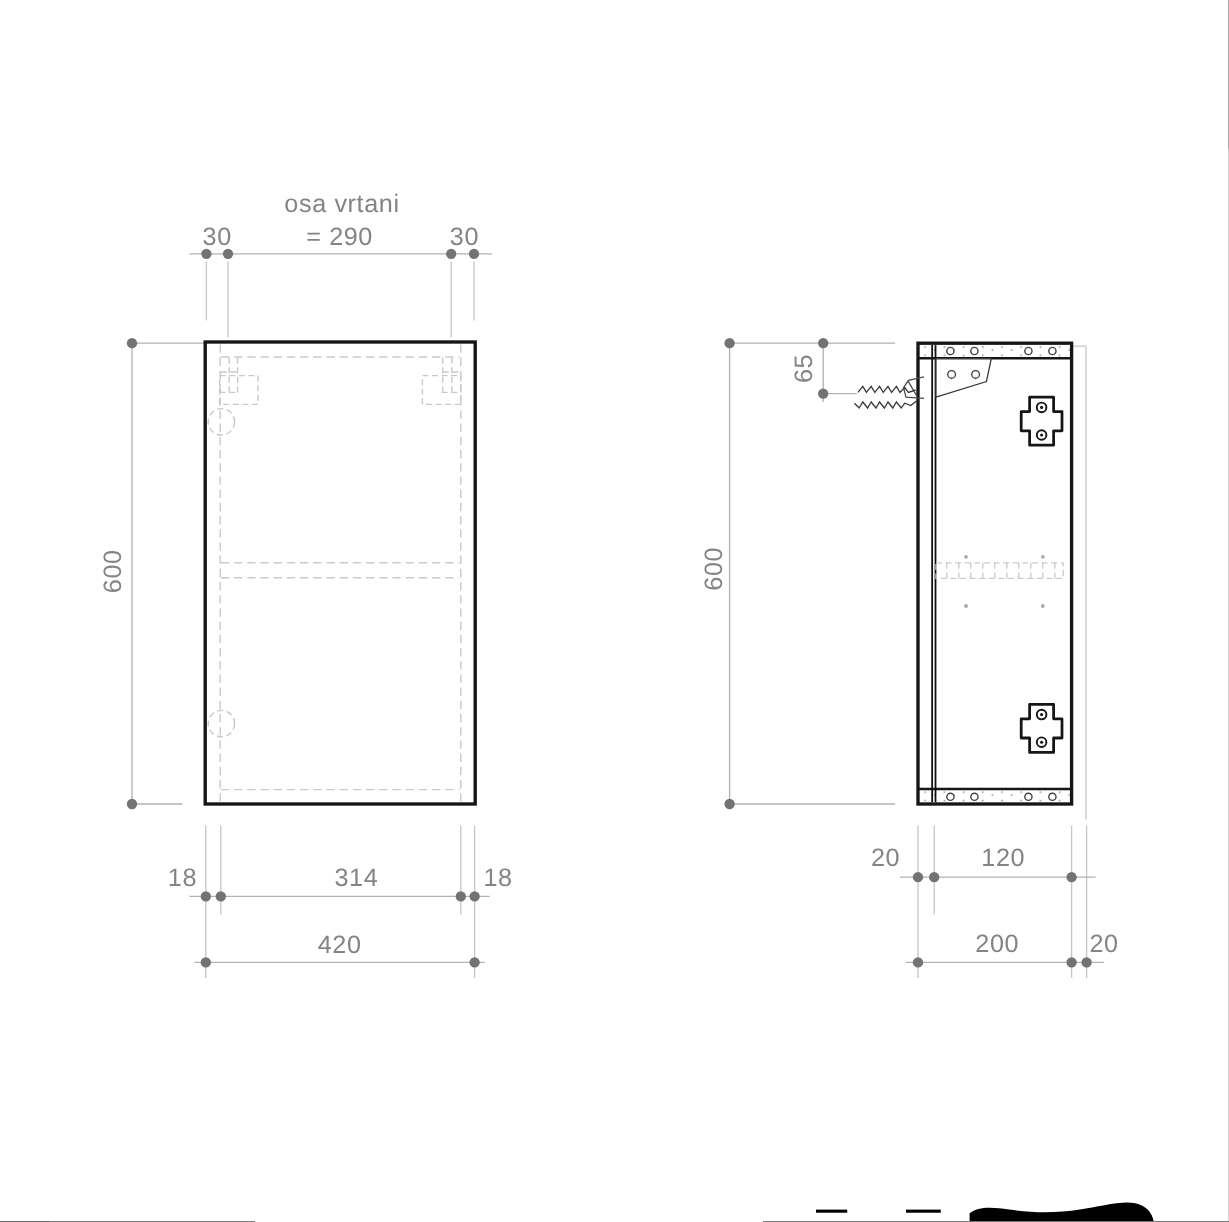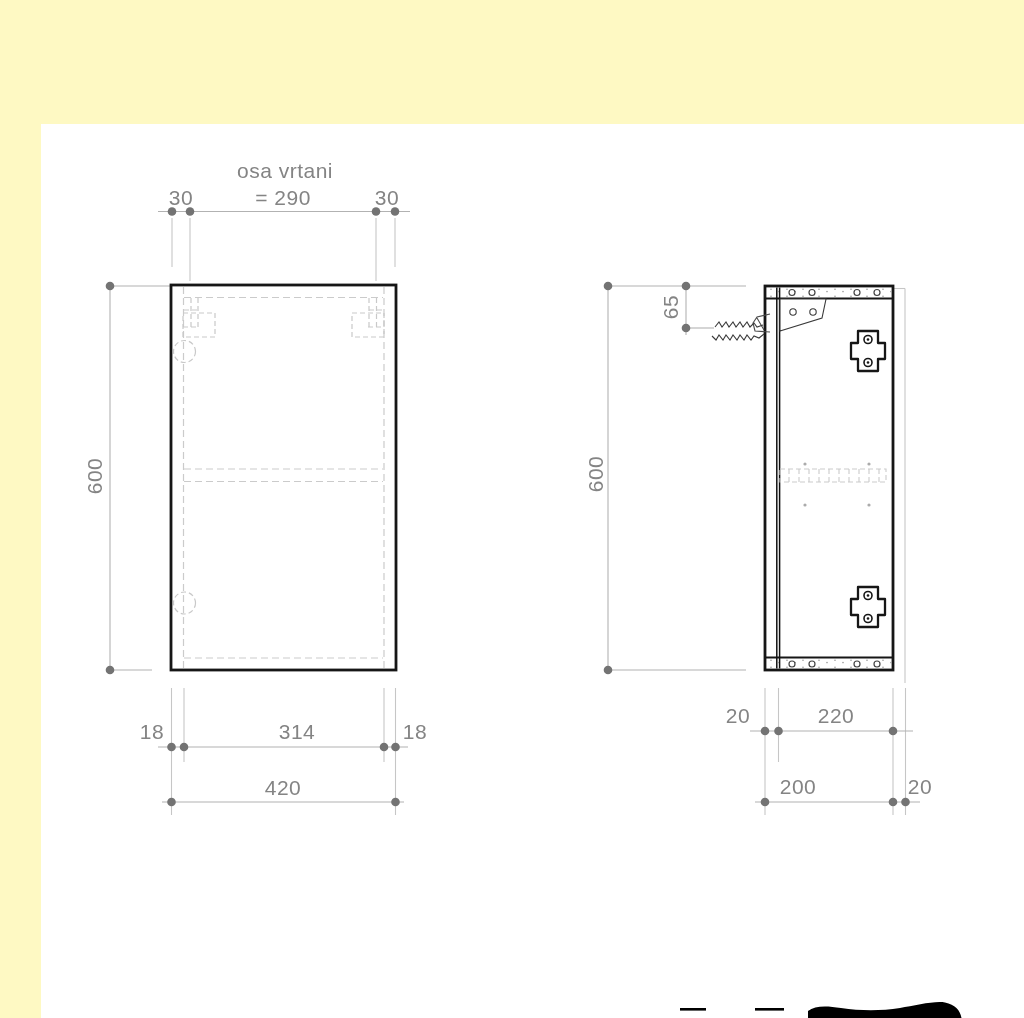--- a/index.html
+++ b/index.html
@@ -1,18 +1,18 @@
 <!DOCTYPE html>
 <html><head>
 <meta charset="utf-8">
 <style>
   html,body { margin:0; padding:0; background:#000; }
   .stage {
     position:relative; width:1024px; height:1018px;
-    background:#fef9c3; overflow:hidden;
+    background:#ffffff; overflow:hidden;
     font-family:"Liberation Sans", sans-serif;
   }
   .canvas {
     position:absolute; left:41px; top:124px; right:0; bottom:0;
     background:#ffffff;
   }
   svg.drawing { position:absolute; left:0; top:0; }
   .lbl {
     position:absolute; transform:translate(-50%,-50%);
     font-size:21px; color:#848484; white-space:nowrap; letter-spacing:0.5px;
@@ -244,16 +244,16 @@
   <div class="lbl" style="left:387px; top:198px;">30</div>
   <div class="lbl rot" style="left:95px; top:476px;">600</div>
   <div class="lbl" style="left:152px; top:732px;">18</div>
   <div class="lbl" style="left:297px; top:732px;">314</div>
   <div class="lbl" style="left:415px; top:732px;">18</div>
   <div class="lbl" style="left:283px; top:788px;">420</div>
 
   <div class="lbl rot" style="left:596px; top:474px;">600</div>
   <div class="lbl rot" style="left:671px; top:307px;">65</div>
   <div class="lbl" style="left:738px; top:716px;">20</div>
-  <div class="lbl" style="left:836px; top:716px;">220</div>
-  <div class="lbl" style="left:798px; top:787px;">200</div>
+  <div class="lbl" style="left:836px; top:716px;">120</div>
+  <div class="lbl" style="left:831px; top:787px;">200</div>
   <div class="lbl" style="left:920px; top:787px;">20</div>
 </div>
 
 </body></html>

